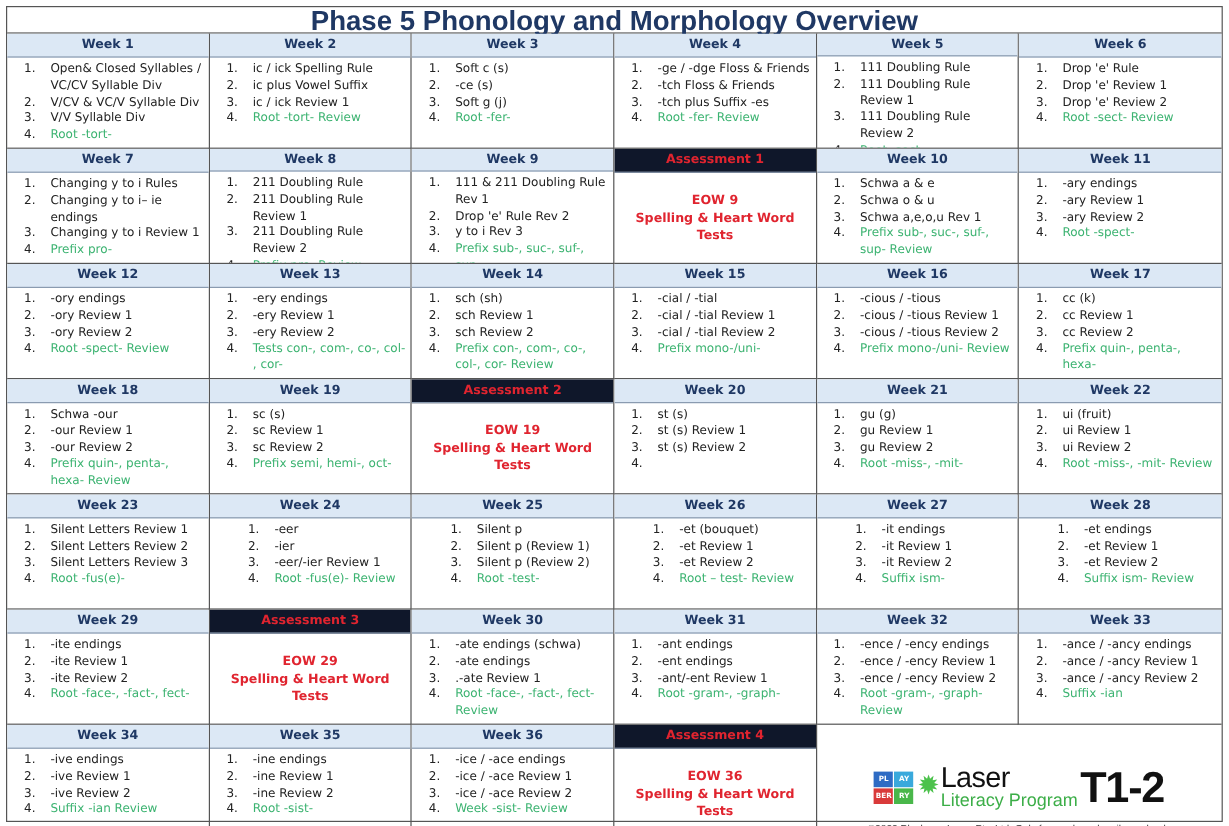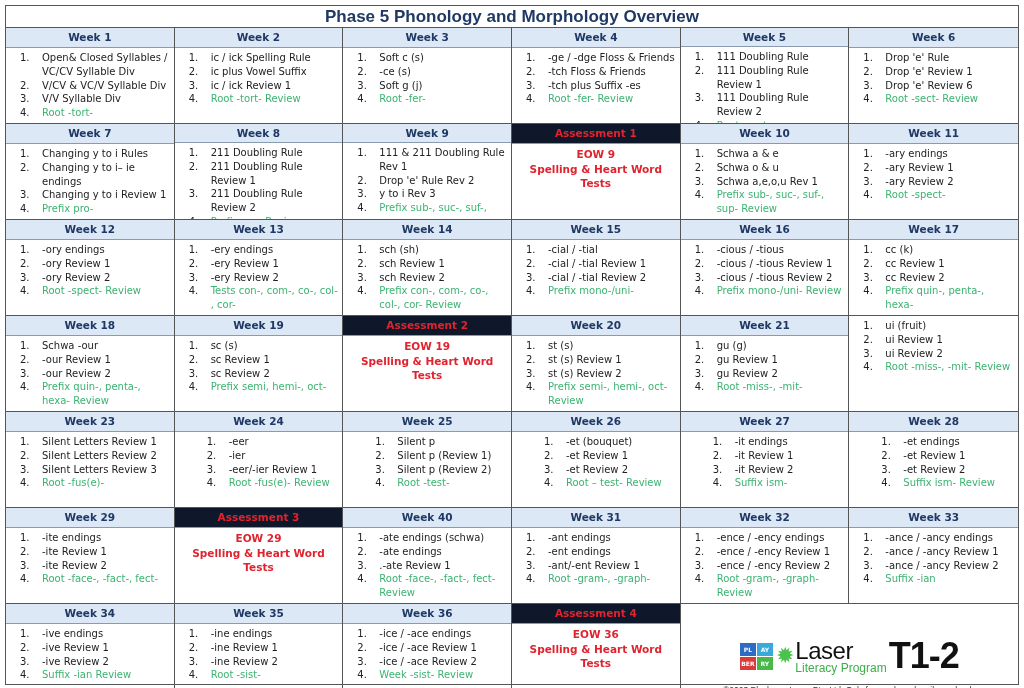--- a/index.html
+++ b/index.html
@@ -12,21 +12,21 @@
     position: absolute; left: 5px; top: 5px;
     width: 1014px; height: 680px;
     border: 1.5px solid #555;
     background: #fff;
   }
   .title {
     height: 22px;
     text-align: center;
     font-family: "Liberation Sans", sans-serif;
     font-weight: bold;
-    font-size: 17px;
+    font-size: 23px;
     color: #1f3864;
     line-height: 22px;
     border-bottom: 1.5px solid #555;
   }
   .grid {
     display: grid;
     grid-template-columns: repeat(6, 1fr);
     grid-auto-rows: 96px;
   }
   .cell {
@@ -62,21 +62,21 @@
   .items li .txt { flex: 1; }
   .items li.green { color: #3cb371; }
   .items li.green .num { color: #222; }
   .items.indent { padding-left: 32px; }
   .assess-body {
     text-align: center;
     color: #e0242f;
     font-weight: bold;
     font-size: 10.5px;
     line-height: 14.5px;
-    padding-top: 3px;
+    padding-top: 16px;
   }
   .logo-cell {
     grid-column: span 2;
     border-right: none;
     display: flex; flex-direction: column; align-items: center; justify-content: flex-end;
     padding-bottom: 4px;
     position: relative;
   }
   .logo {
     display: flex; align-items: center;
@@ -87,21 +87,21 @@
     margin-right: 3px;
   }
   .pz { font-size: 6px; font-weight: bold; color: #fff; display: flex; align-items: center; justify-content: center; }
   .pz1 { background: #2e6bc4; }
   .pz2 { background: #39a9dc; }
   .pz3 { background: #d93a3a; }
   .pz4 { background: #49b74a; }
   .star { color: #4cc24c; font-size: 22px; line-height: 22px; margin-right: 1px; }
   .laser-block { display: flex; flex-direction: column; line-height: 1; }
   .laser-word { font-family: "Liberation Sans", sans-serif; font-size: 24px; color: #111; letter-spacing: -0.5px; }
-  .literacy { font-family: "Liberation Sans", sans-serif; font-size: 12px; color: #3cae48; margin-top: -1px; }
+  .literacy { font-family: "Liberation Sans", sans-serif; font-size: 15px; color: #3cae48; margin-top: -1px; }
   .t12 { font-family: "Liberation Sans", sans-serif; font-weight: bold; font-size: 36px; color: #111; margin-left: 2px; letter-spacing: -1px; }
   .copyright { font-size: 8.5px; color: #333; font-family: "Liberation Sans", sans-serif; }
 </style>
 </head>
 <body>
 
 <div class="sheet">
   <div class="title">Phase 5 Phonology and Morphology Overview</div>
   <div class="grid" id="grid">
       <div class="cell">
@@ -215,21 +215,21 @@
           <li>
             <span class="num">1.</span>
             <span class="txt">Drop 'e' Rule</span>
           </li>
           <li>
             <span class="num">2.</span>
             <span class="txt">Drop 'e' Review 1</span>
           </li>
           <li>
             <span class="num">3.</span>
-            <span class="txt">Drop 'e' Review 6</span>
+            <span class="txt">Drop 'e' Review 2</span>
           </li>
           <li class="green">
             <span class="num">4.</span>
             <span class="txt">Root -sect- Review</span>
           </li>
         </ul>
       </div>
       <div class="cell">
         <div class="hdr">Week 7</div>
         <ul class="items">
@@ -529,21 +529,20 @@
           <li>
             <span class="num">2.</span>
             <span class="txt">st (s) Review 1</span>
           </li>
           <li>
             <span class="num">3.</span>
             <span class="txt">st (s) Review 2</span>
           </li>
           <li class="green">
             <span class="num">4.</span>
-            <span class="txt">Prefix semi-, hemi-, oct- Review</span>
           </li>
         </ul>
       </div>
       <div class="cell">
         <div class="hdr">Week 21</div>
         <ul class="items">
           <li>
             <span class="num">1.</span>
             <span class="txt">gu (g)</span>
           </li>
@@ -555,20 +554,21 @@
             <span class="num">3.</span>
             <span class="txt">gu Review 2</span>
           </li>
           <li class="green">
             <span class="num">4.</span>
             <span class="txt">Root  -miss-,  -mit-</span>
           </li>
         </ul>
       </div>
       <div class="cell">
+        <div class="hdr">Week 22</div>
         <ul class="items">
           <li>
             <span class="num">1.</span>
             <span class="txt">ui (fruit)</span>
           </li>
           <li>
             <span class="num">2.</span>
             <span class="txt">ui Review 1</span>
           </li>
           <li>
@@ -730,21 +730,21 @@
       </div>
       <div class="cell">
         <div class="hdr assess">Assessment 3</div>
         <div class="assess-body">
           <div>EOW 29</div>
           <div>Spelling &amp; Heart Word</div>
           <div>Tests</div>
         </div>
       </div>
       <div class="cell">
-        <div class="hdr">Week 40</div>
+        <div class="hdr">Week 30</div>
         <ul class="items">
           <li>
             <span class="num">1.</span>
             <span class="txt">-ate endings (schwa)</span>
           </li>
           <li>
             <span class="num">2.</span>
             <span class="txt">-ate endings</span>
           </li>
           <li>

